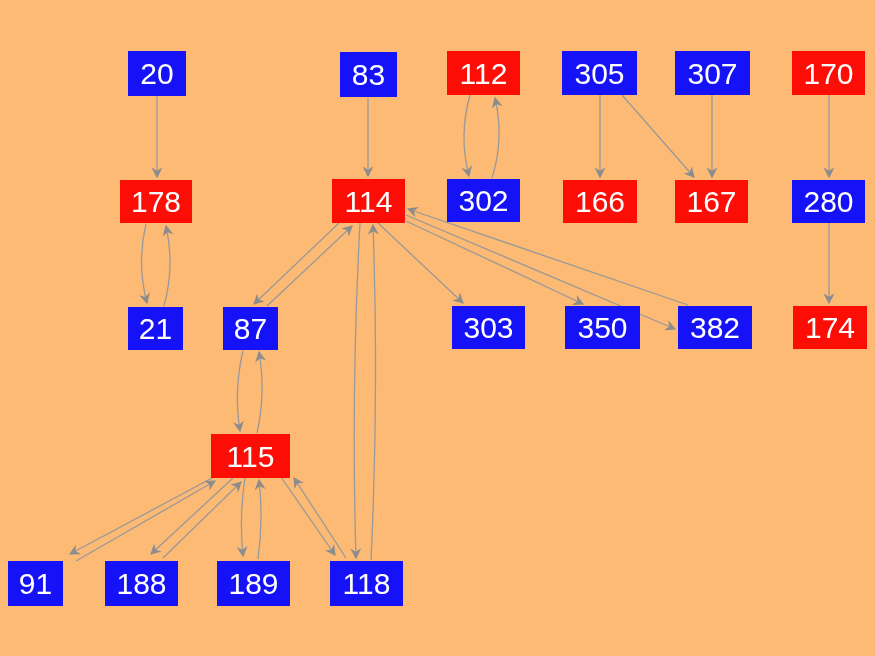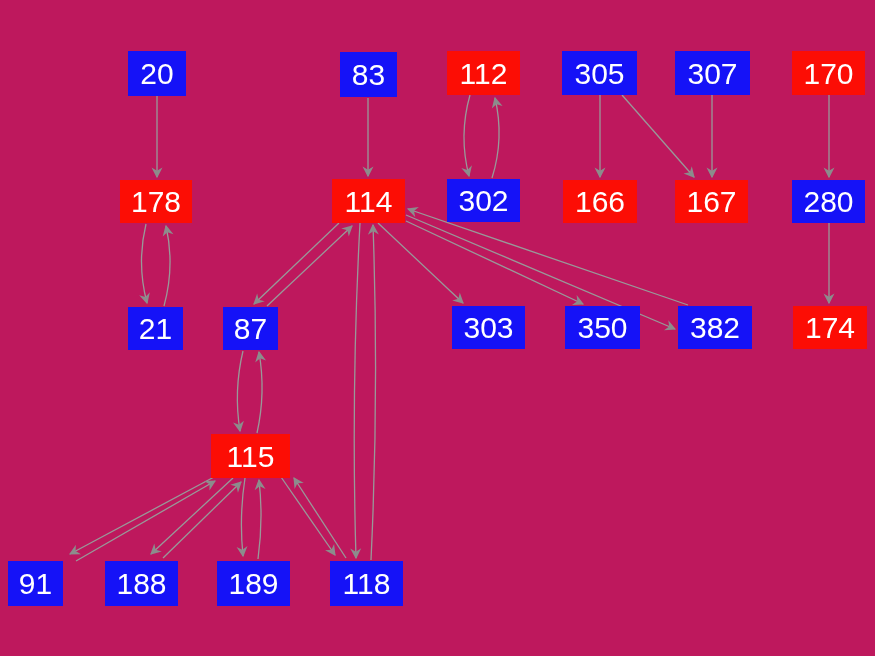--- a/index.html
+++ b/index.html
@@ -1,19 +1,19 @@
 <!DOCTYPE html>
 <html><head>
 <meta charset="utf-8">
 <style>
   html,body{margin:0;padding:0;background:#ffffff;}
   .stage{
     position:relative;
     width:875px;height:656px;
-    background:#be185d;
+    background:#fdba74;
     overflow:hidden;
     font-family:"Liberation Sans", sans-serif;
   }
   svg{display:block;}
   svg text{
     font-family:"Liberation Sans", sans-serif;
     font-size:30px;
     fill:#ffffff;
     text-anchor:middle;
   }

